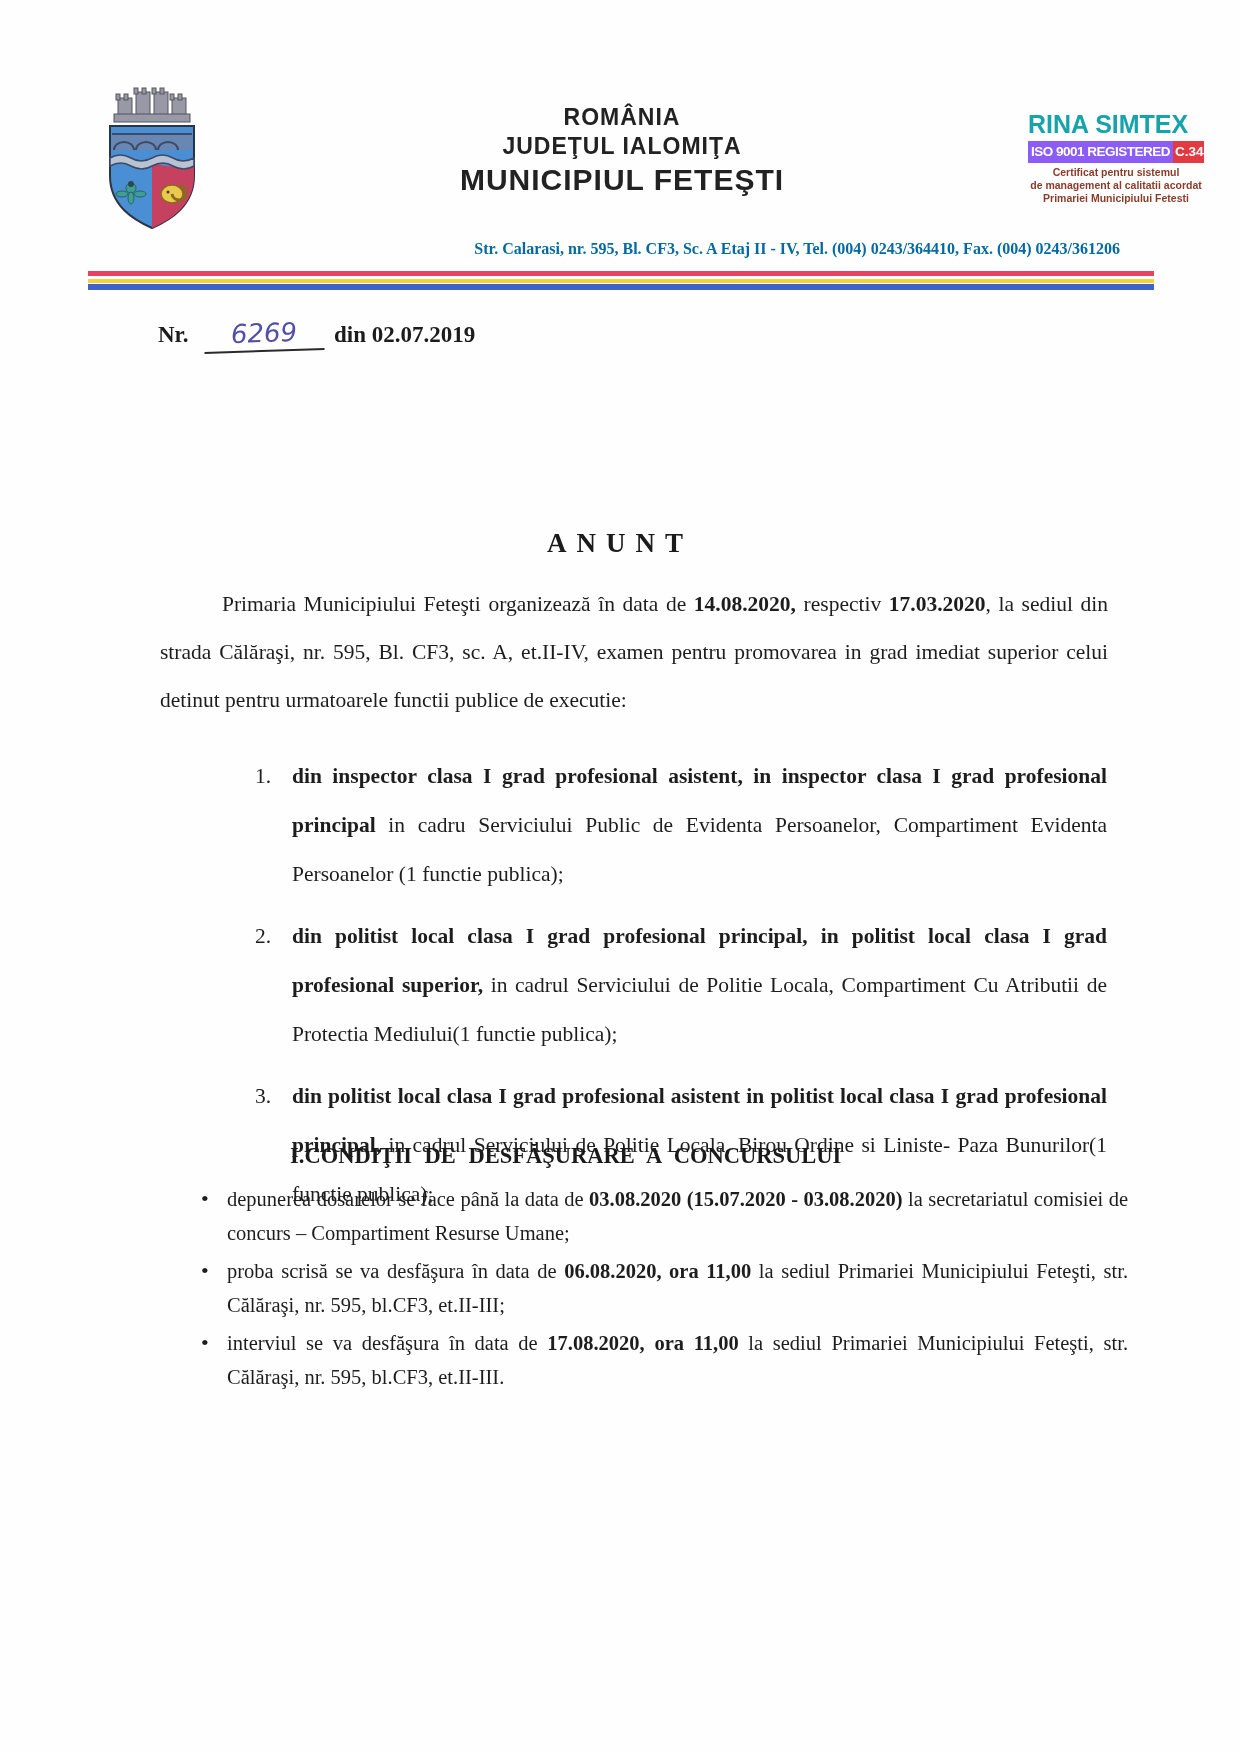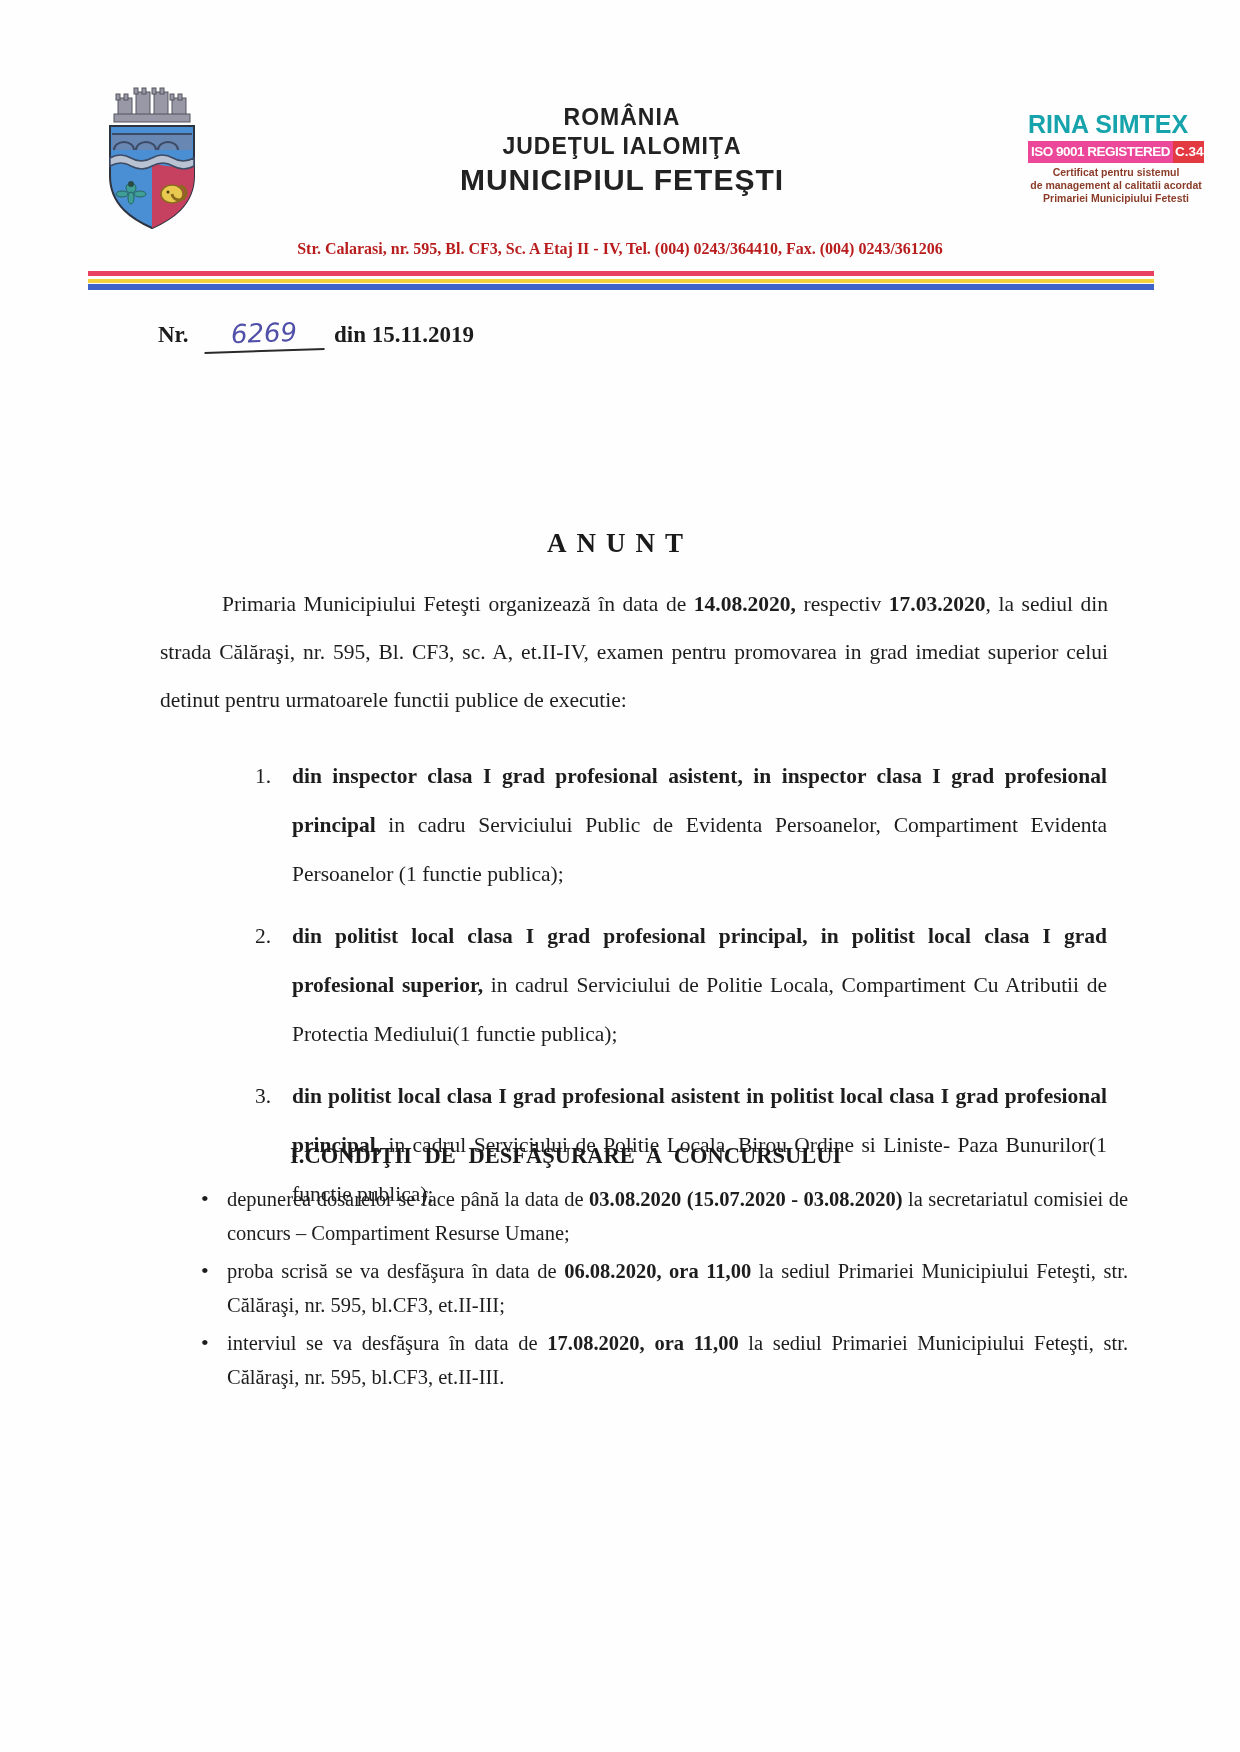--- a/index.html
+++ b/index.html
@@ -23,34 +23,34 @@
   .hc-country{font-size:23px;letter-spacing:1px;}
   .hc-county{font-size:23px;letter-spacing:1px;margin-top:2px;}
   .hc-muni{font-size:30px;letter-spacing:1px;margin-top:3px;}
   .cert{position:absolute;left:1028px;top:110px;width:180px;font-family:"Liberation Sans", sans-serif;}
   .cert-brand{
     font-size:25px;font-weight:bold;color:#16a3ab;letter-spacing:0px;
     white-space:nowrap;
   }
   .cert-badge{display:flex;width:176px;height:22px;margin-top:2px;font-weight:bold;white-space:nowrap;}
   .cert-badge-left{
-    background:#ec4899;color:#ffffff;font-size:13.5px;line-height:22px;
+    background:#8b5cf6;color:#ffffff;font-size:13.5px;line-height:22px;
     padding:0 3px;letter-spacing:-0.5px;flex:0 0 auto;
   }
   .cert-badge-right{
     background:#e23a40;color:#ffffff;font-size:13.5px;line-height:22px;
     padding:0 2px;flex:1 1 auto;overflow:hidden;
   }
   .cert-caption{
     margin-top:3px;color:#8a3c28;font-size:10.5px;line-height:13px;
     text-align:center;font-weight:bold;width:176px;
   }
   .address{
     position:absolute;left:120px;top:240px;width:1000px;
-    text-align:center;font-size:16px;font-weight:bold;color:#b91c1c;
+    text-align:right;font-size:16px;font-weight:bold;color:#0369a1;
     white-space:nowrap;
   }
   
   .tricolor{position:absolute;left:88px;top:271px;width:1066px;}
   .tri-red{height:5px;background:#e84060;}
   .tri-gap{height:3px;background:transparent;}
   .tri-yellow{height:4px;background:#f2d33c;}
   .tri-gap2{height:1px;background:transparent;}
   .tri-blue{height:6px;background:#3f63c8;}
   
@@ -169,21 +169,21 @@
     <div class="tri-red"></div>
     <div class="tri-gap"></div>
     <div class="tri-yellow"></div>
     <div class="tri-gap2"></div>
     <div class="tri-blue"></div>
   </div>
 
   <div class="reg">
     <span>Nr.</span>
     <span class="reg-number">6269</span>
-    <span>din 15.11.2019</span>
+    <span>din 02.07.2019</span>
   </div>
 
   <h1 class="title">ANUNT</h1>
 
   <p class="intro"><span>Primaria Municipiului Feteşti organizează în data de </span><span class="seg-bold">14.08.2020,</span><span> respectiv </span><span class="seg-bold">17.03.2020</span><span>, la sediul din strada Călăraşi, nr. 595, Bl. CF3, sc. A, et.II-IV, examen pentru promovarea in grad imediat superior celui detinut pentru urmatoarele functii publice de executie:</span></p>
 
   <div class="numlist">
     <div class="num-item">
       <span class="num-marker">1.</span>
       <span><span class="seg-bold">din inspector clasa I grad profesional asistent, in inspector clasa I grad profesional principal </span><span>in cadru Serviciului Public de Evidenta Persoanelor, Compartiment Evidenta Persoanelor (1 functie  publica);</span></span>

